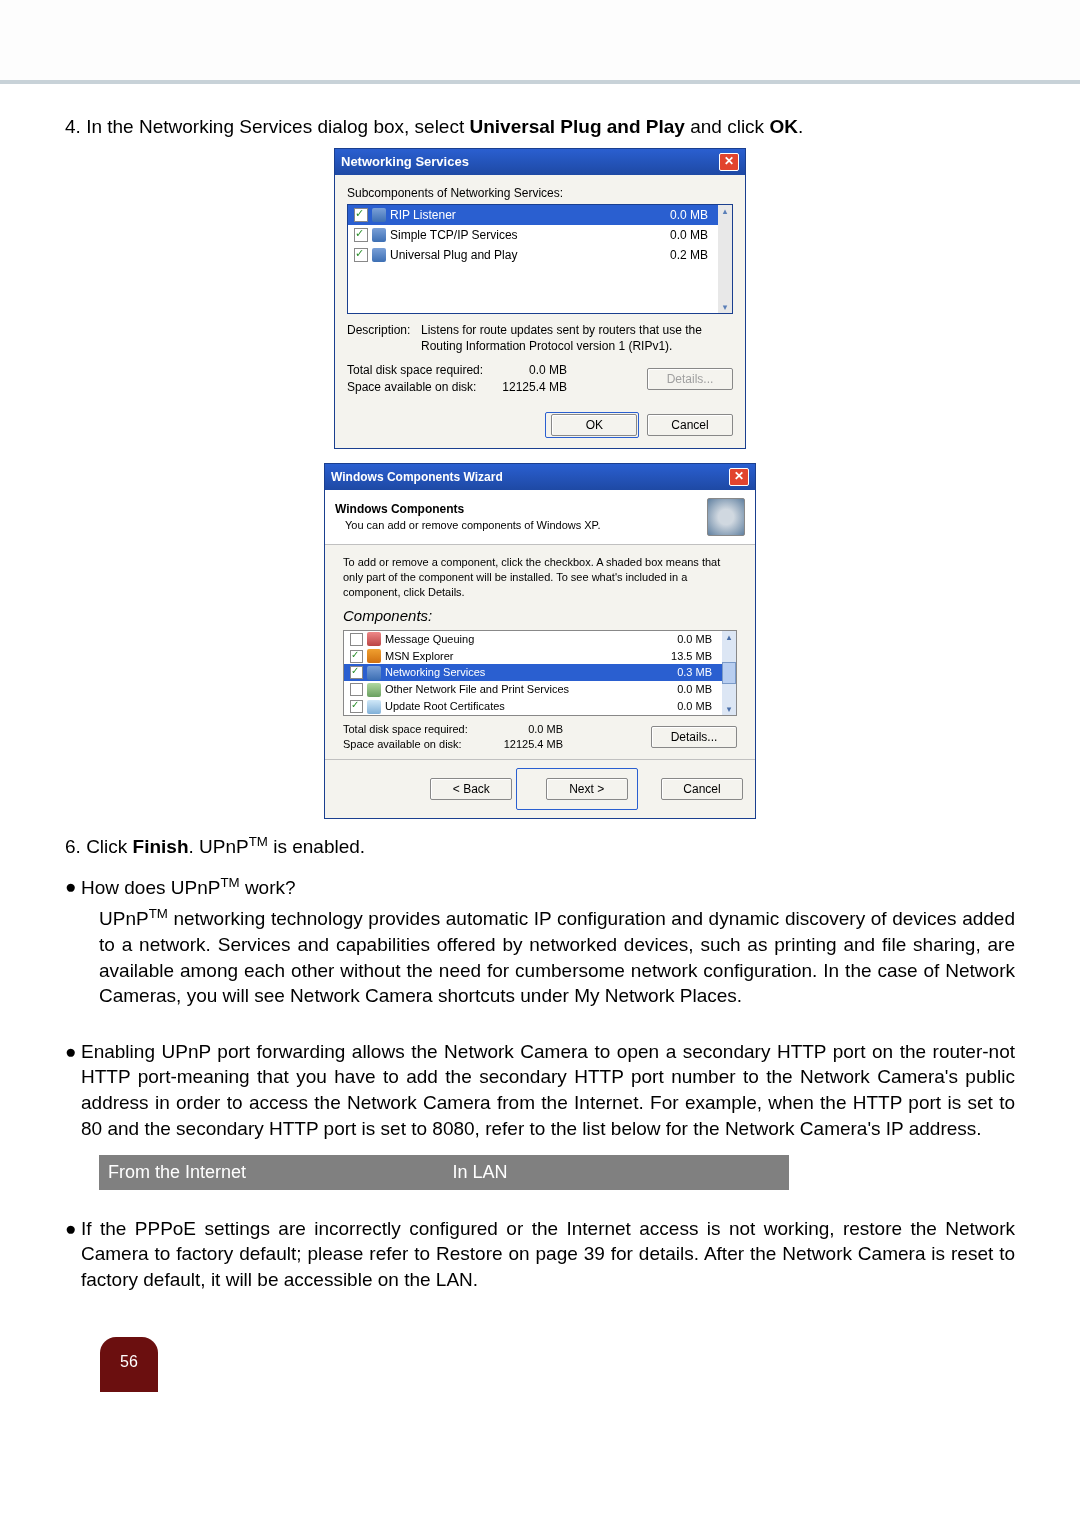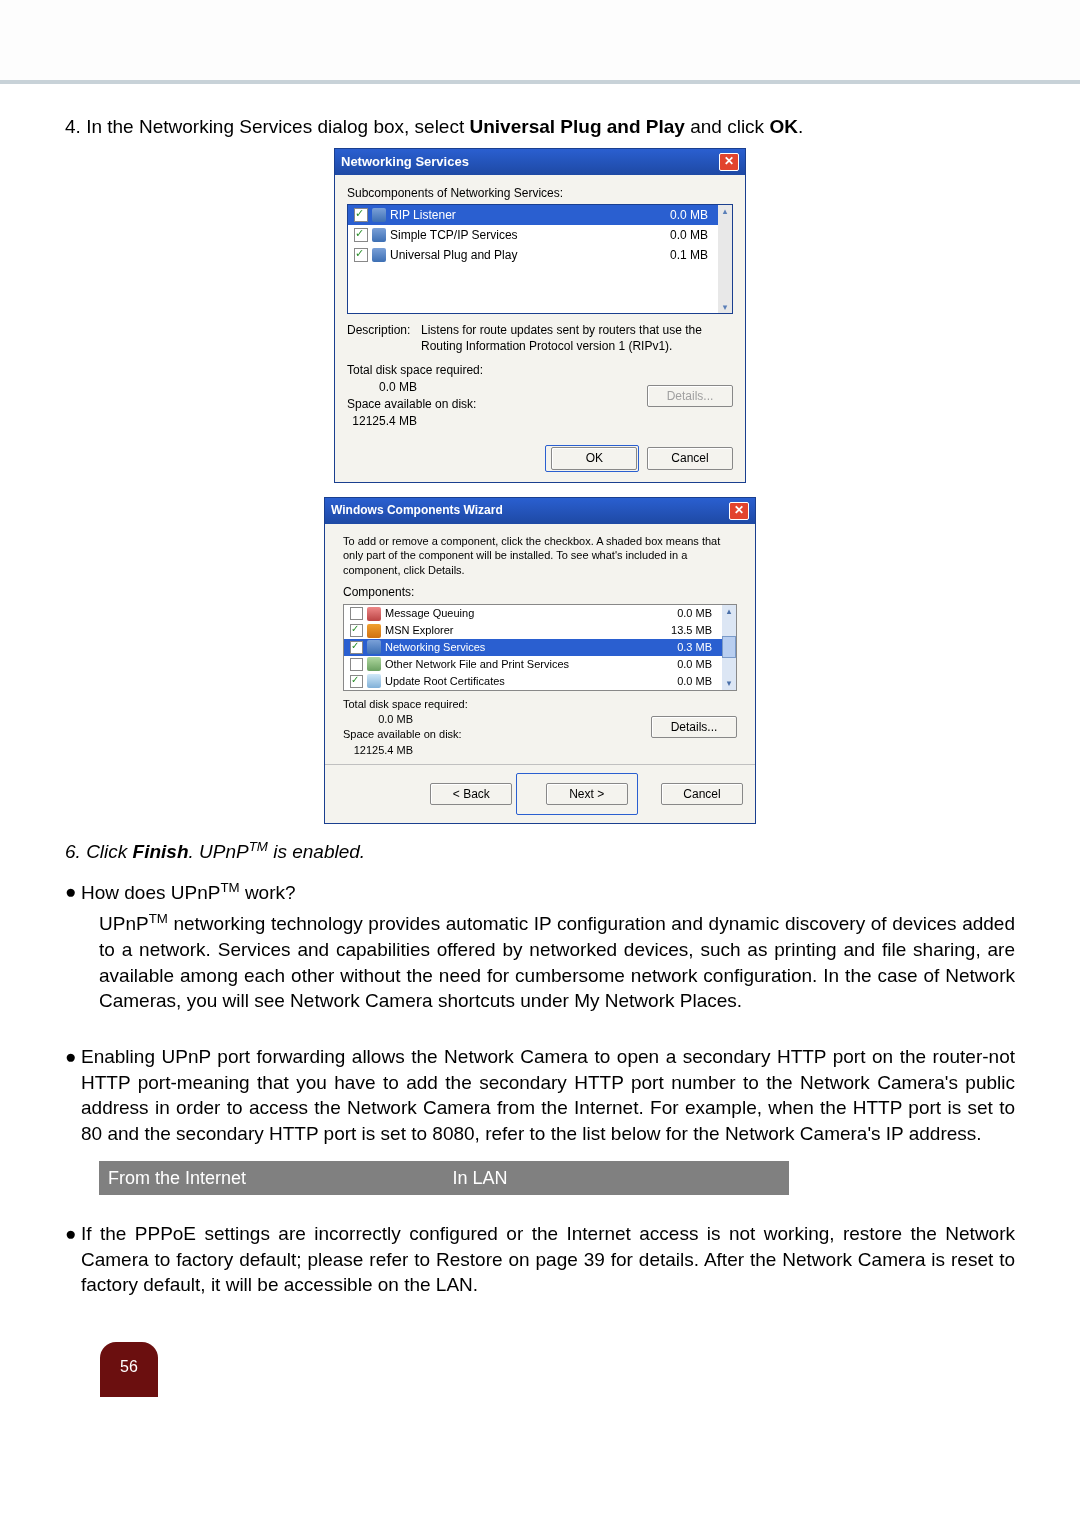--- a/index.html
+++ b/index.html
@@ -97,21 +97,21 @@
   .list-row .label { flex: 1; }
   .list-row .size { width: 56px; text-align: right; padding-right: 4px; }
   .list-row.selected {
     background: #2a5fd0; color: #fff;
   }
   .desc-block { font-size: 12px; margin-top: 8px; display: flex; gap: 6px; }
   .desc-label { width: 68px; }
   .desc-text { flex: 1; }
   .space-block { font-size: 12px; margin-top: 8px; display: flex; justify-content: space-between; align-items: center; }
   .space-lines { line-height: 1.4; }
-  .space-lines .lv { display: flex; flex-direction: column; }
+  .space-lines .lv { display: flex; }
   .space-lines .lbl { width: 150px; }
   .space-lines .val { width: 70px; text-align: right; }
   .win-btn {
     border: 1px solid #888; background: #f4f3ee; font-size: 12px;
     padding: 2px 12px; min-width: 60px; text-align: center;
     display: inline-block; border-radius: 2px;
     box-shadow: 1px 1px 0 #fff inset;
   }
   .win-btn.disabled { color: #a0a0a0; }
   .dlg-footer {
@@ -261,21 +261,21 @@
                 <div class="list-row">
                   <span class="chk checked"></span>
                   <span class="icon icon-net"></span>
                   <span class="label">Simple TCP/IP Services</span>
                   <span class="size">0.0 MB</span>
                 </div>
                 <div class="list-row">
                   <span class="chk checked"></span>
                   <span class="icon icon-net"></span>
                   <span class="label">Universal Plug and Play</span>
-                  <span class="size">0.1 MB</span>
+                  <span class="size">0.2 MB</span>
                 </div>
               </div>
             <div class="list-scroll">
               <span>▴</span>
               <span>▾</span>
             </div>
           </div>
         </div>
         <div class="desc-block">
           <div class="desc-label">Description:</div>
@@ -304,23 +304,30 @@
 
   
 
   
   <div class="screenshot-wrap">
     <div class="wiz">
       <div class="titlebar">
         <span>Windows Components Wizard</span>
         <span class="closebox">✕</span>
       </div>
+      <div class="wiz-header">
+        <div class="h-text">
+          <div class="h-title">Windows Components</div>
+          <div class="h-sub">You can add or remove components of Windows XP.</div>
+        </div>
+        <div class="h-icon"></div>
+      </div>
       <div class="wiz-body">
         <div style="font-size:11px;">To add or remove a component, click the checkbox. A shaded box means that only part of the component will be installed. To see what's included in a component, click Details.</div>
-        <div style="font-size:12px; margin-top:6px;">Components:</div>
+        <div style="font-size:15px; margin-top:6px;font-style:italic;">Components:</div>
         <div class="wiz-list">
           <div class="list-inner">
             <div class="list-lines" id="dlg2-rows">
                 <div class="wiz-row">
                   <span class="chk"></span>
                   <span class="icon icon-msg"></span>
                   <span class="label">Message Queuing</span>
                   <span class="size">0.0 MB</span>
                 </div>
                 <div class="wiz-row">
@@ -371,21 +378,21 @@
       </div>
       <div class="wiz-footer">
         <span class="win-btn">&lt; Back</span>
         <span class="next-wrap"><span class="win-btn">Next &gt;</span></span>
         <span class="win-btn">Cancel</span>
       </div>
     </div>
   </div>
 
   
-  <div class="step" style="margin-top:12px;font-style:italic;">
+  <div class="step" style="margin-top:12px;">
     <span>6.</span>
     <span>Click </span><span class="bold">Finish</span><span>. UPnP</span><sup>TM</sup><span> is enabled.</span>
   </div>
 
   
   <div class="bullet-row" style="margin-top:14px;">
     <div class="bullet-dot">●</div>
     <div>
       <span>How does UPnP</span><sup>TM</sup><span> work?</span>
     </div>

